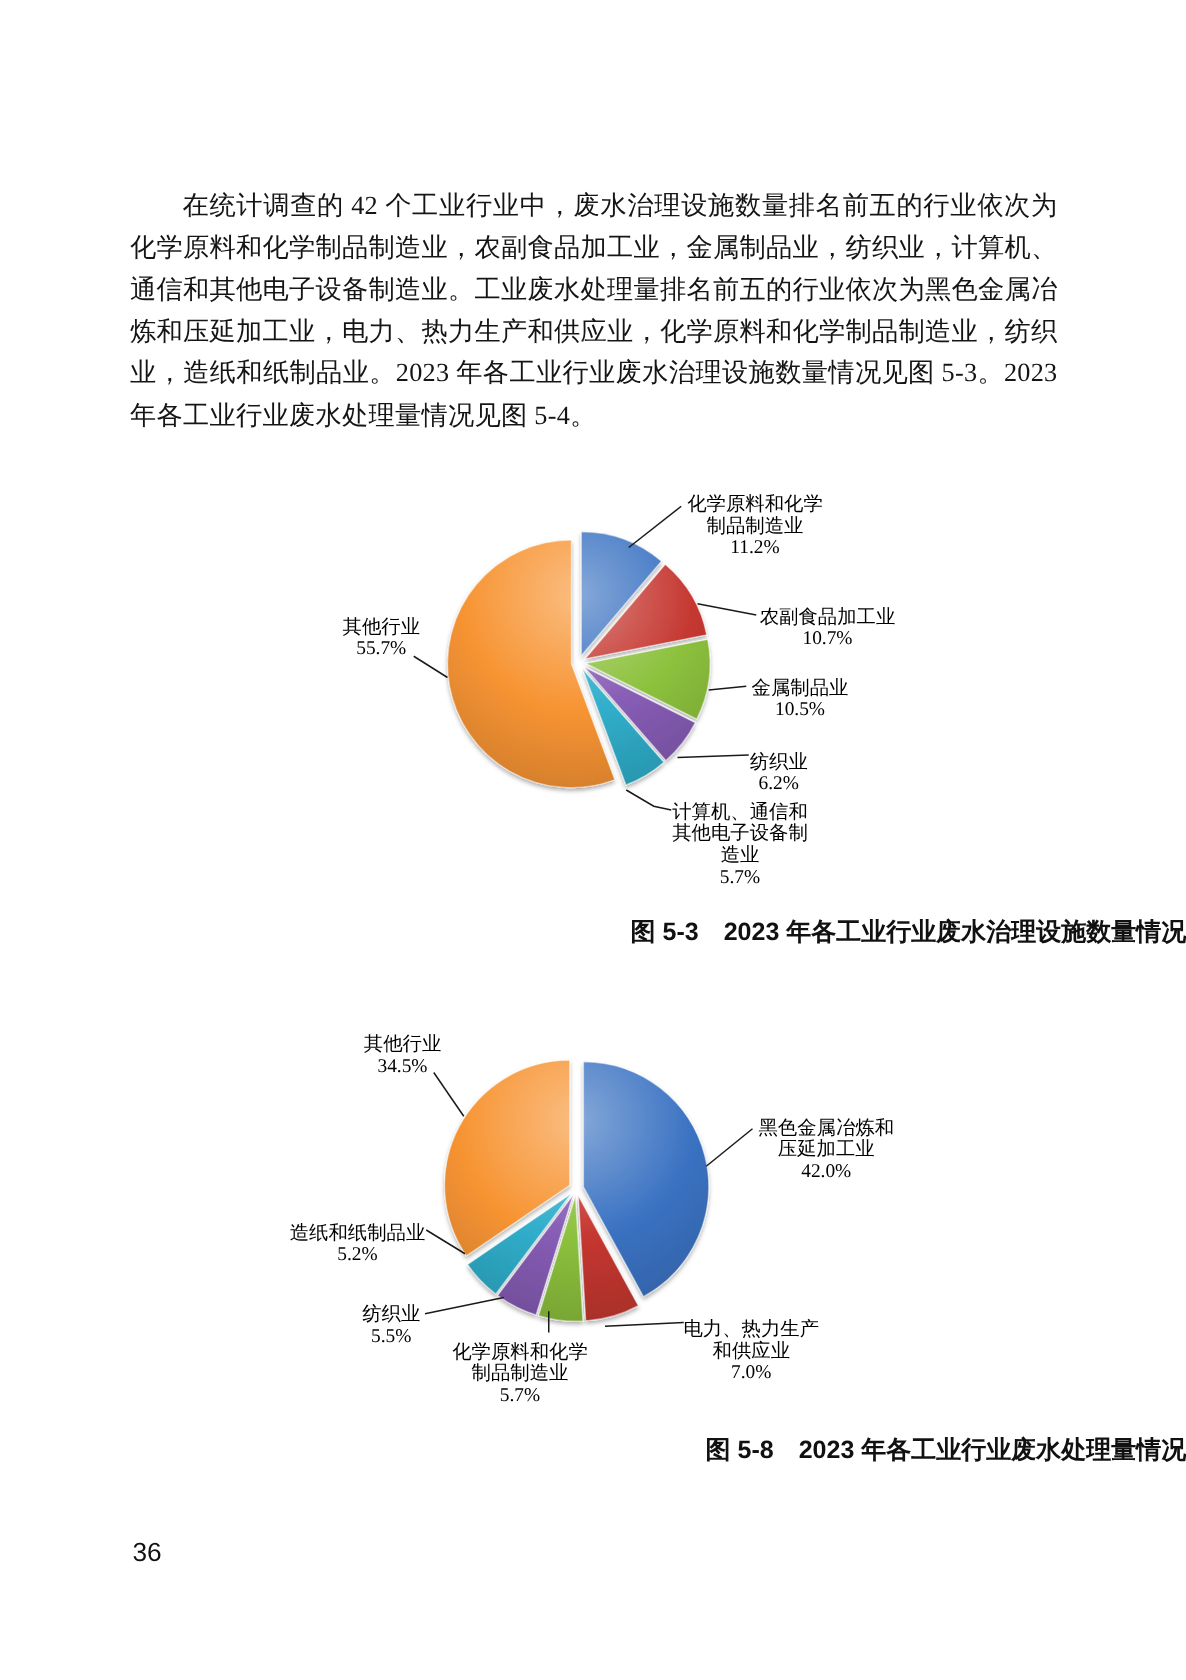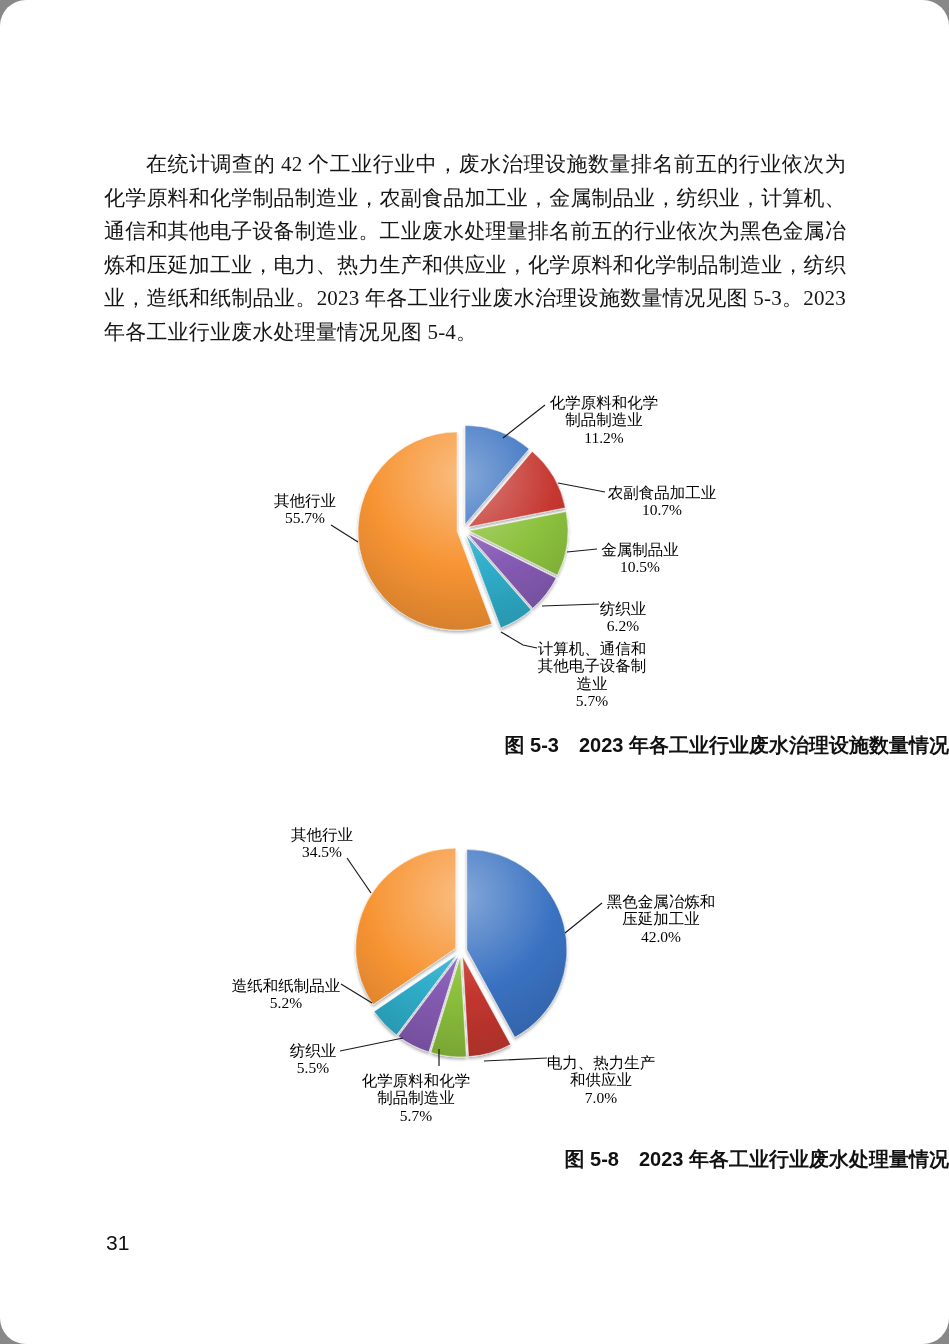--- a/index.html
+++ b/index.html
@@ -4,21 +4,20 @@
 <style>
   html,body{margin:0;padding:0;background:#888;}
   .page{
     position:relative;
     width:949px;height:1344px;
     background:#ffffff;
     margin:0 auto;
     overflow:hidden;
     font-family:"Liberation Serif","DejaVu Serif",serif;
     color:#111;
-    border-radius:26px;
   }
   .body-text{
     position:absolute;
     left:104px;top:148px;width:742px;
     margin:0;
     font-size:21px;
     line-height:33.5px;
     text-align:justify;
     text-indent:2em;
     letter-spacing:0.2px;
@@ -171,15 +170,15 @@
       <polyline points="347,858 371,893" class="leader"></polyline>
       <text x="661" y="907" text-anchor="middle" class="pie-label"><tspan x="661" y="907.0">黑色金属冶炼和</tspan><tspan x="661" y="924.4">压延加工业</tspan><tspan x="661" y="941.8">42.0%</tspan></text>
       <text x="601" y="1068" text-anchor="middle" class="pie-label"><tspan x="601" y="1068.0">电力、热力生产</tspan><tspan x="601" y="1085.4">和供应业</tspan><tspan x="601" y="1102.8">7.0%</tspan></text>
       <text x="416" y="1086" text-anchor="middle" class="pie-label"><tspan x="416" y="1086.0">化学原料和化学</tspan><tspan x="416" y="1103.4">制品制造业</tspan><tspan x="416" y="1120.8">5.7%</tspan></text>
       <text x="313" y="1056" text-anchor="middle" class="pie-label"><tspan x="313" y="1056.0">纺织业</tspan><tspan x="313" y="1073.4">5.5%</tspan></text>
       <text x="286" y="991" text-anchor="middle" class="pie-label"><tspan x="286" y="991.0">造纸和纸制品业</tspan><tspan x="286" y="1008.4">5.2%</tspan></text>
       <text x="322" y="840" text-anchor="middle" class="pie-label"><tspan x="322" y="840.0">其他行业</tspan><tspan x="322" y="857.4">34.5%</tspan></text>
     </svg>
   <div id="caption-1" class="figure-caption">图 5-8　2023 年各工业行业废水处理量情况</div>
 
-  <div class="page-number">31</div>
+  <div class="page-number">36</div>
 
 </div>
 
 </body></html>

